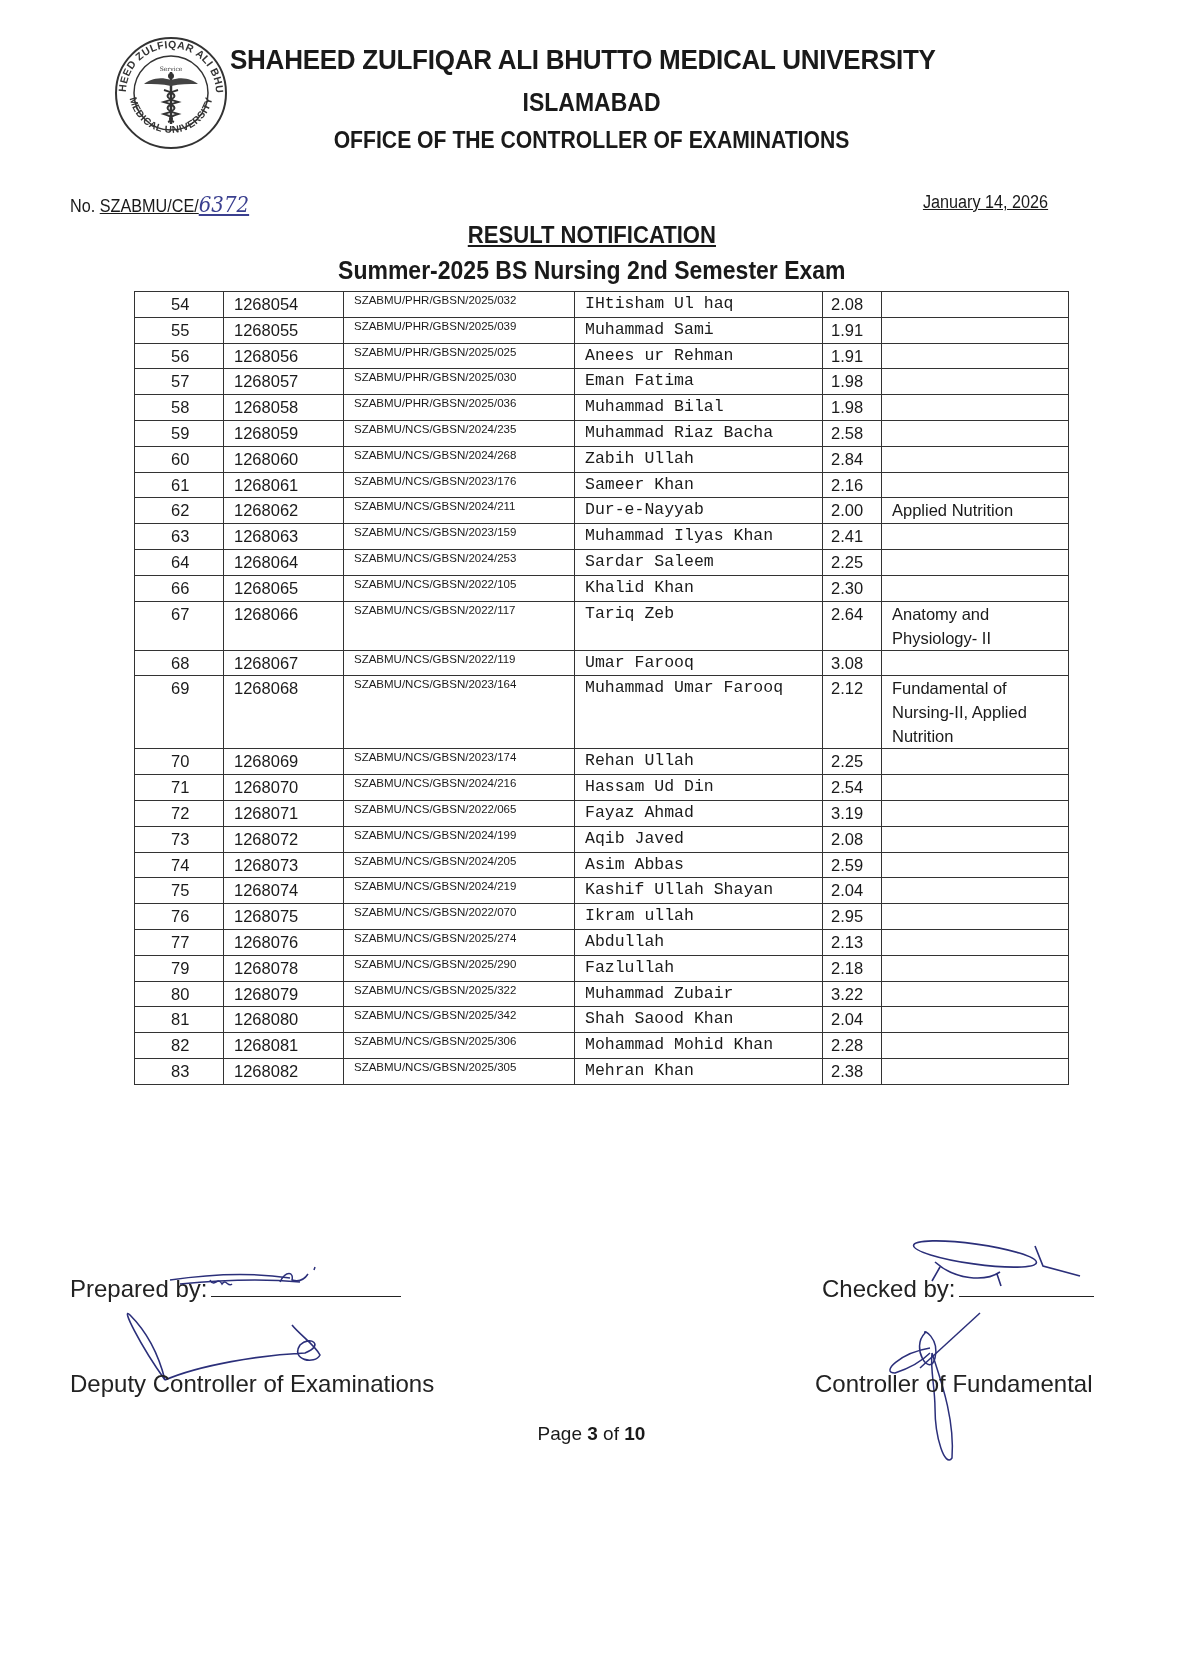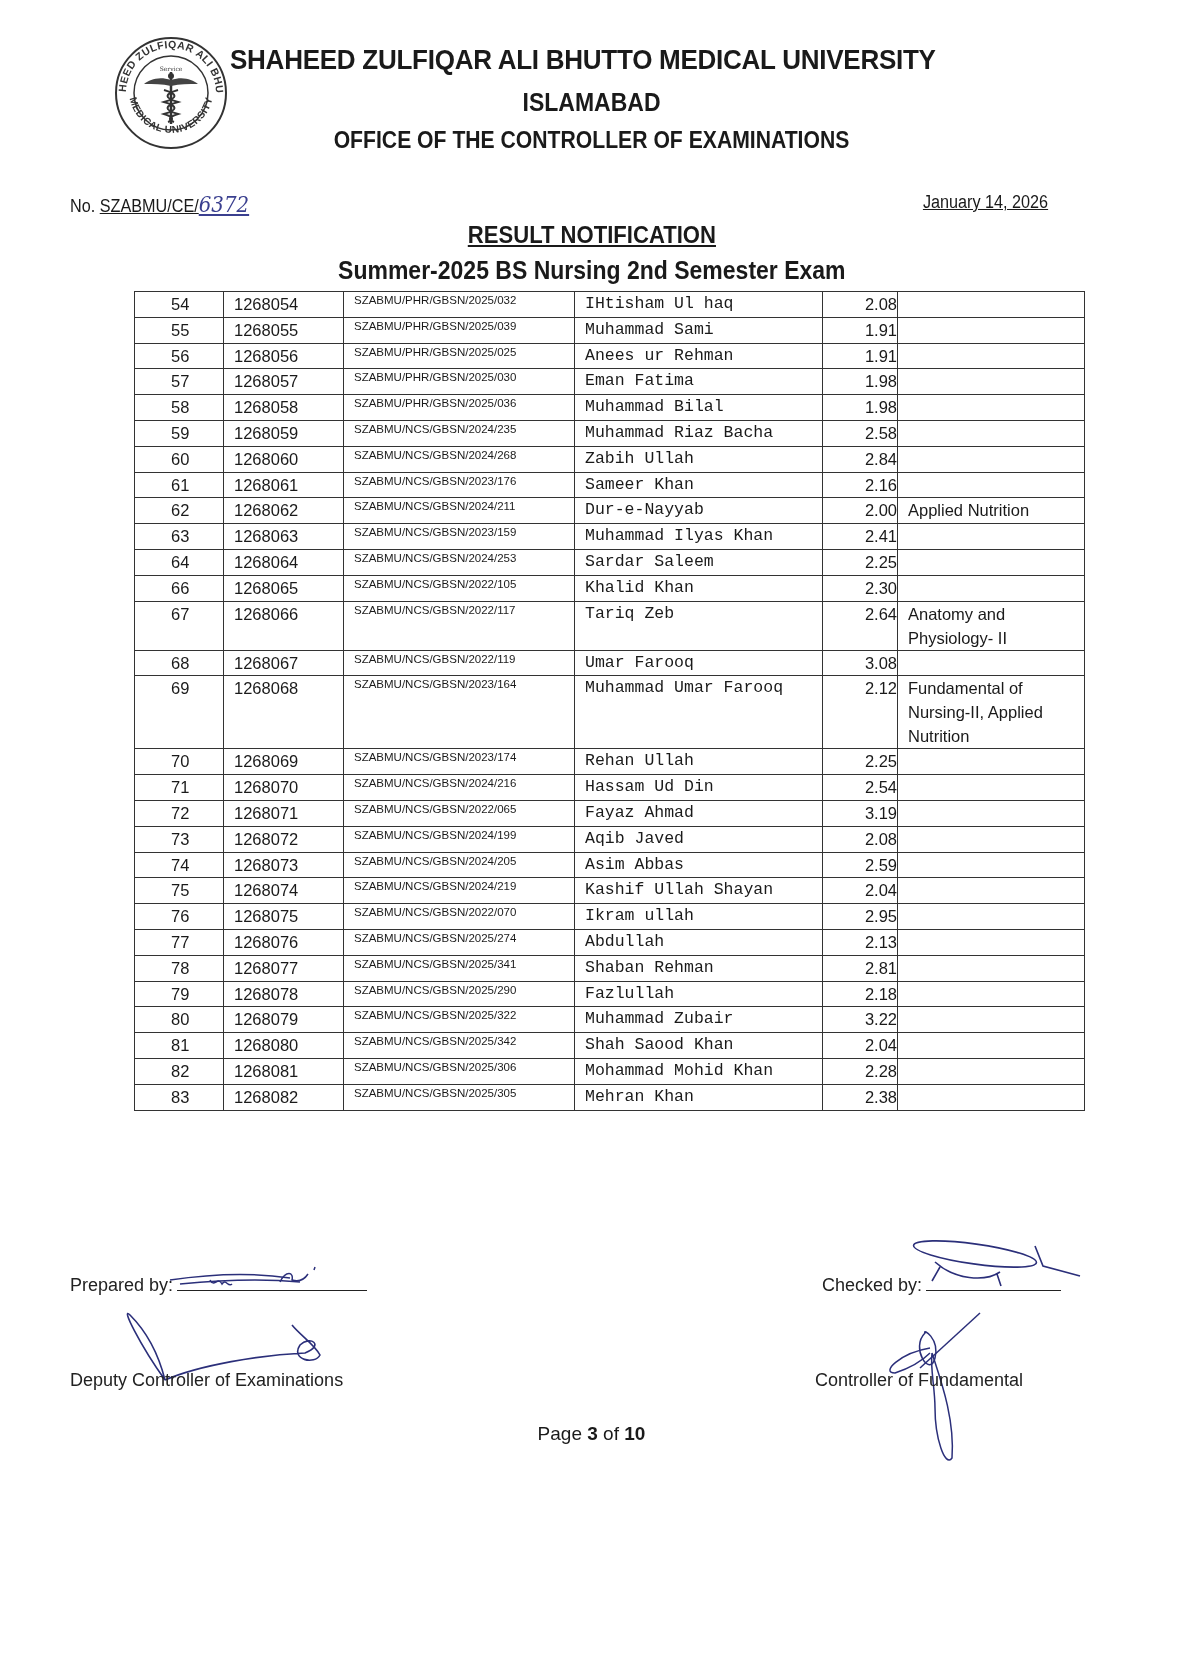--- a/index.html
+++ b/index.html
@@ -26,25 +26,25 @@
     font-family: "Liberation Sans", sans-serif; font-weight: bold; font-size: 25px; }
   .subtitle span { display: inline-block; transform: scaleX(0.92); }
 
   table.results { position: absolute; left: 134px; top: 291px; border-collapse: collapse; table-layout: fixed;
     font-family: "Liberation Sans", sans-serif; }
   table.results td { border: 1.3px solid #333; padding: 0 0 0 10px; vertical-align: top; line-height: 24.5px; font-size: 16.5px; }
   table.results td.sno { width: 52px; padding-left: 36px; }
   table.results td.roll { width: 109px; }
   table.results td.reg { width: 220px; font-size: 11.5px; line-height: 13px; padding-top: 2px; padding-left: 10px; }
   table.results td.name { width: 237px; font-family: Liberation Mono, monospace; }
-  table.results td.gpa { width: 50px; padding-left: 24px; text-align: right; }
+  table.results td.gpa { width: 50px; padding-left: 8px; }
   table.results td.rem { width: 176px; line-height: 24px; }
   table.results tr { height: 25.8px; }
 
-  .sig-label { position: absolute; font-family: "Liberation Sans", sans-serif; font-size: 18px; color: #222; }
+  .sig-label { position: absolute; font-family: "Liberation Sans", sans-serif; font-size: 24px; color: #222; }
   .sig-line { display: inline-block; border-bottom: 1.3px solid #222; width: 190px; margin-left: 4px; vertical-align: baseline; height: 1px; }
   .sig { position: absolute; }
   .page-no { position: absolute; left: 0; width: 1183px; top: 1423px; text-align: center; font-family: "Liberation Sans", sans-serif; font-size: 19px; }
   .page-no b { font-weight: bold; }
 </style>
 </head>
 <body>
 
 <div class="logo">
   <svg width="118" height="118" viewBox="0 0 118 118">
@@ -262,28 +262,20 @@
       </tr>
       <tr>
         <td class="sno">77</td>
         <td class="roll">1268076</td>
         <td class="reg">SZABMU/NCS/GBSN/2025/274</td>
         <td class="name">Abdullah</td>
         <td class="gpa">2.13</td>
         <td class="rem"></td>
       </tr>
       <tr>
-        <td class="sno">78</td>
-        <td class="roll">1268077</td>
-        <td class="reg">SZABMU/NCS/GBSN/2025/341</td>
-        <td class="name">Shaban Rehman</td>
-        <td class="gpa">2.81</td>
-        <td class="rem"></td>
-      </tr>
-      <tr>
         <td class="sno">79</td>
         <td class="roll">1268078</td>
         <td class="reg">SZABMU/NCS/GBSN/2025/290</td>
         <td class="name">Fazlullah</td>
         <td class="gpa">2.18</td>
         <td class="rem"></td>
       </tr>
       <tr>
         <td class="sno">80</td>
         <td class="roll">1268079</td>

